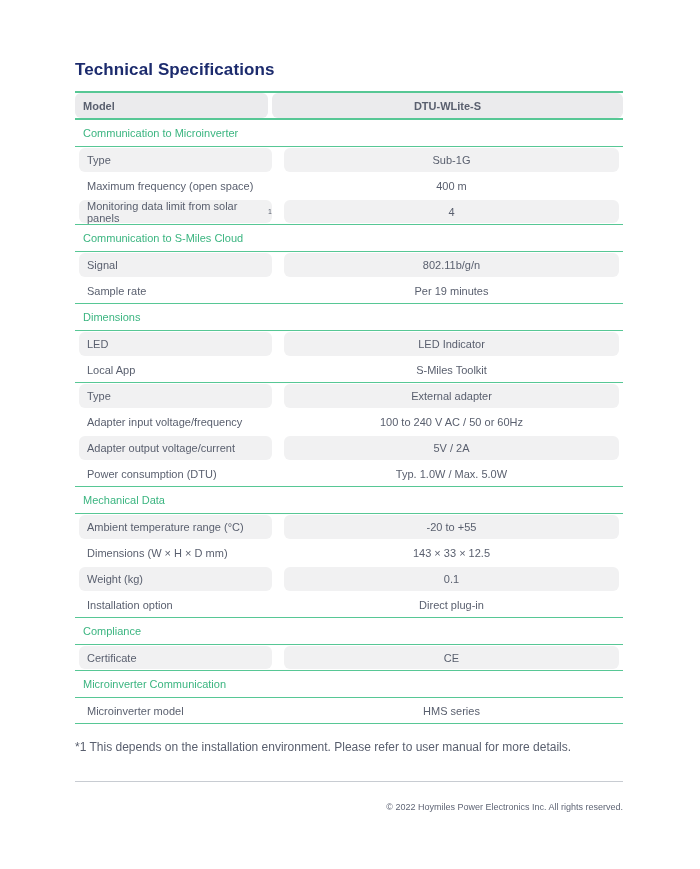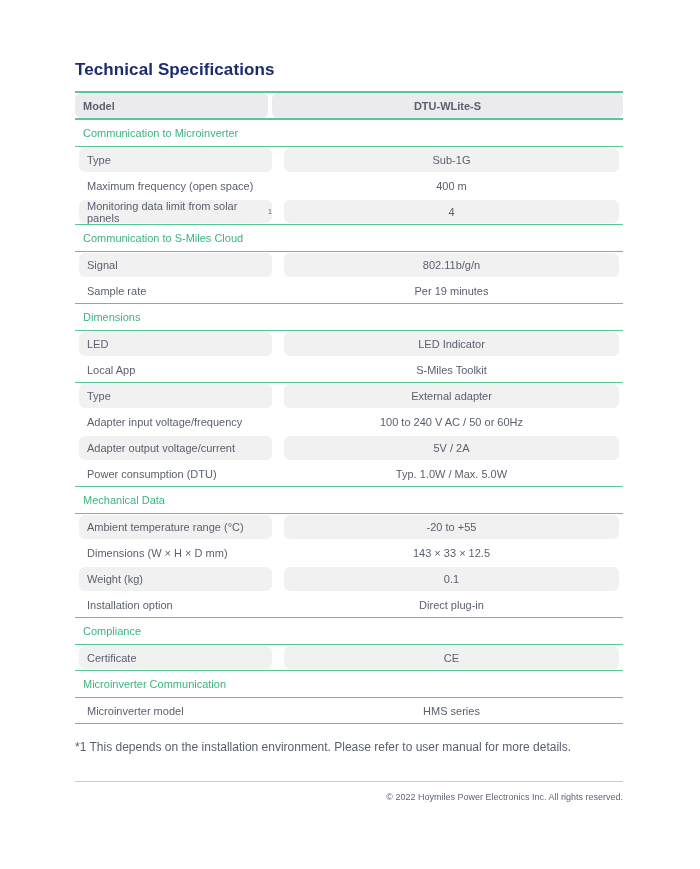--- a/index.html
+++ b/index.html
@@ -101,21 +101,21 @@
   }
   .footer {
     margin-top: 27px;
   }
   .footer-rule {
     border: none;
     border-top: 1px solid #c8ccd2;
     margin: 0;
   }
   .copyright {
-    margin-top: 10px;
+    margin-top: 20px;
     text-align: right;
     font-size: 9px;
     color: #5f6575;
   }
 </style>
 </head>
 <body>
 
 <div class="page">
   <div class="content">

